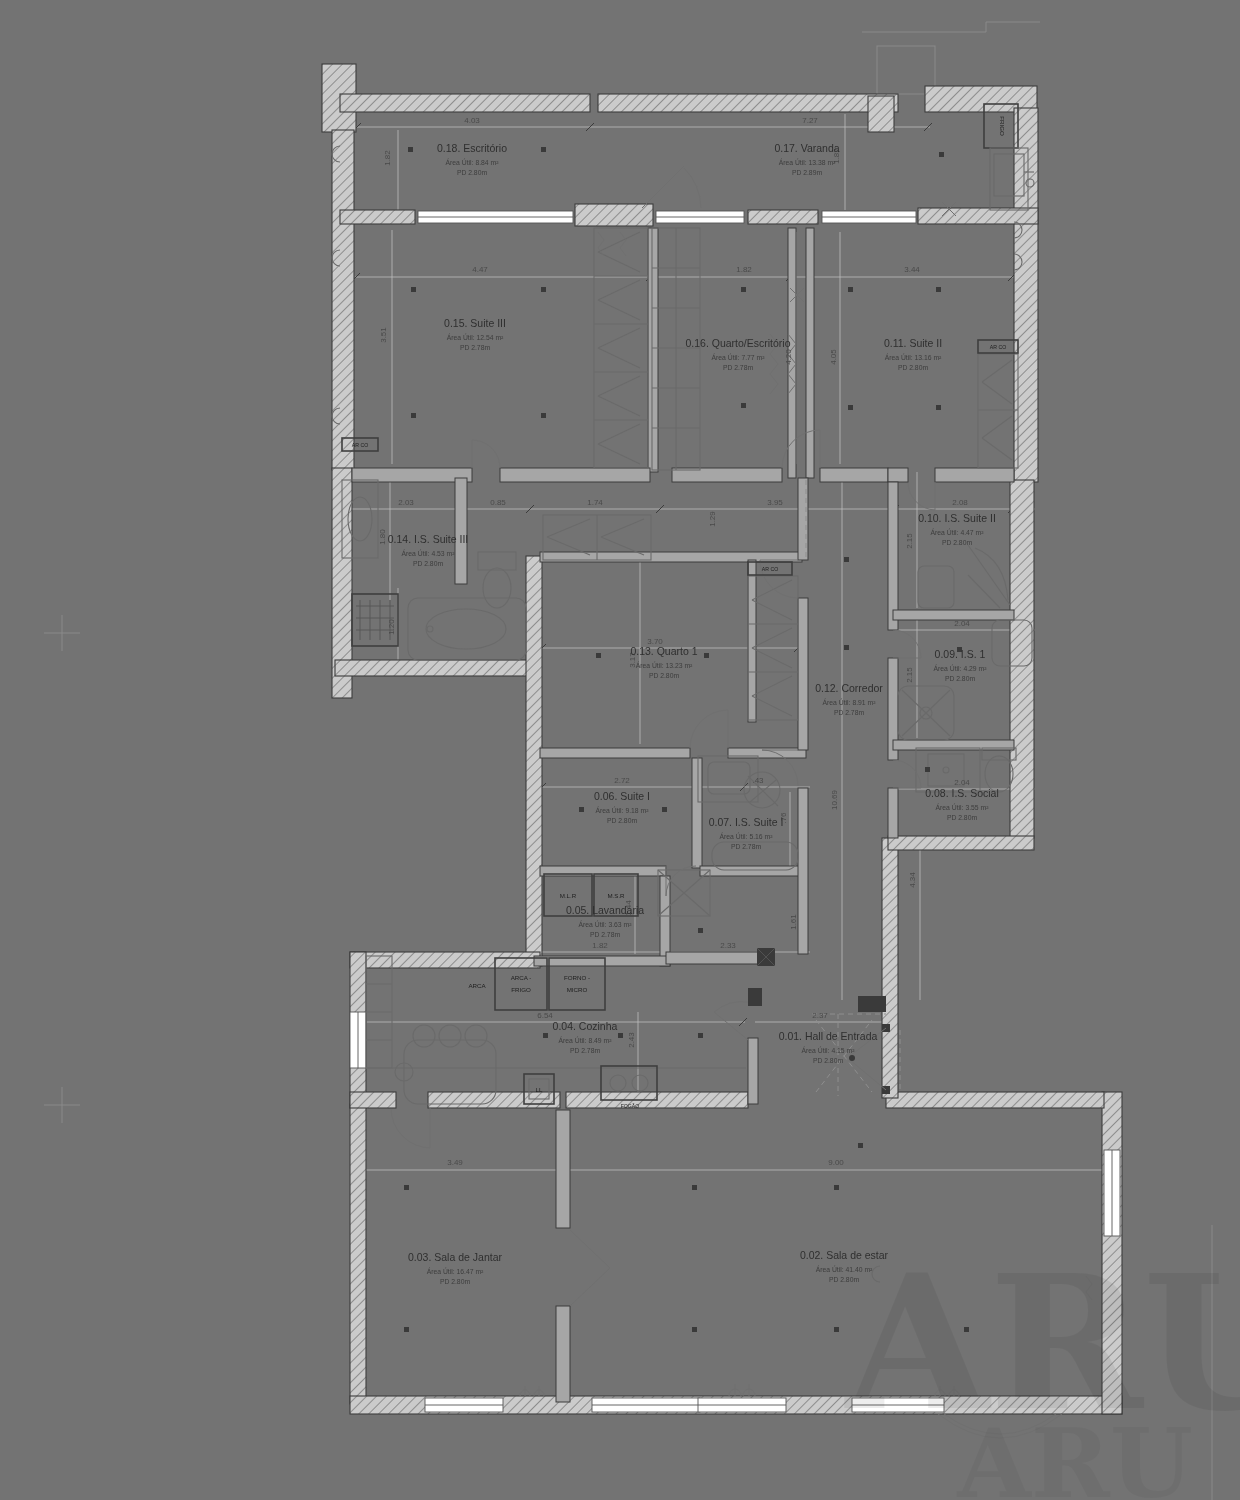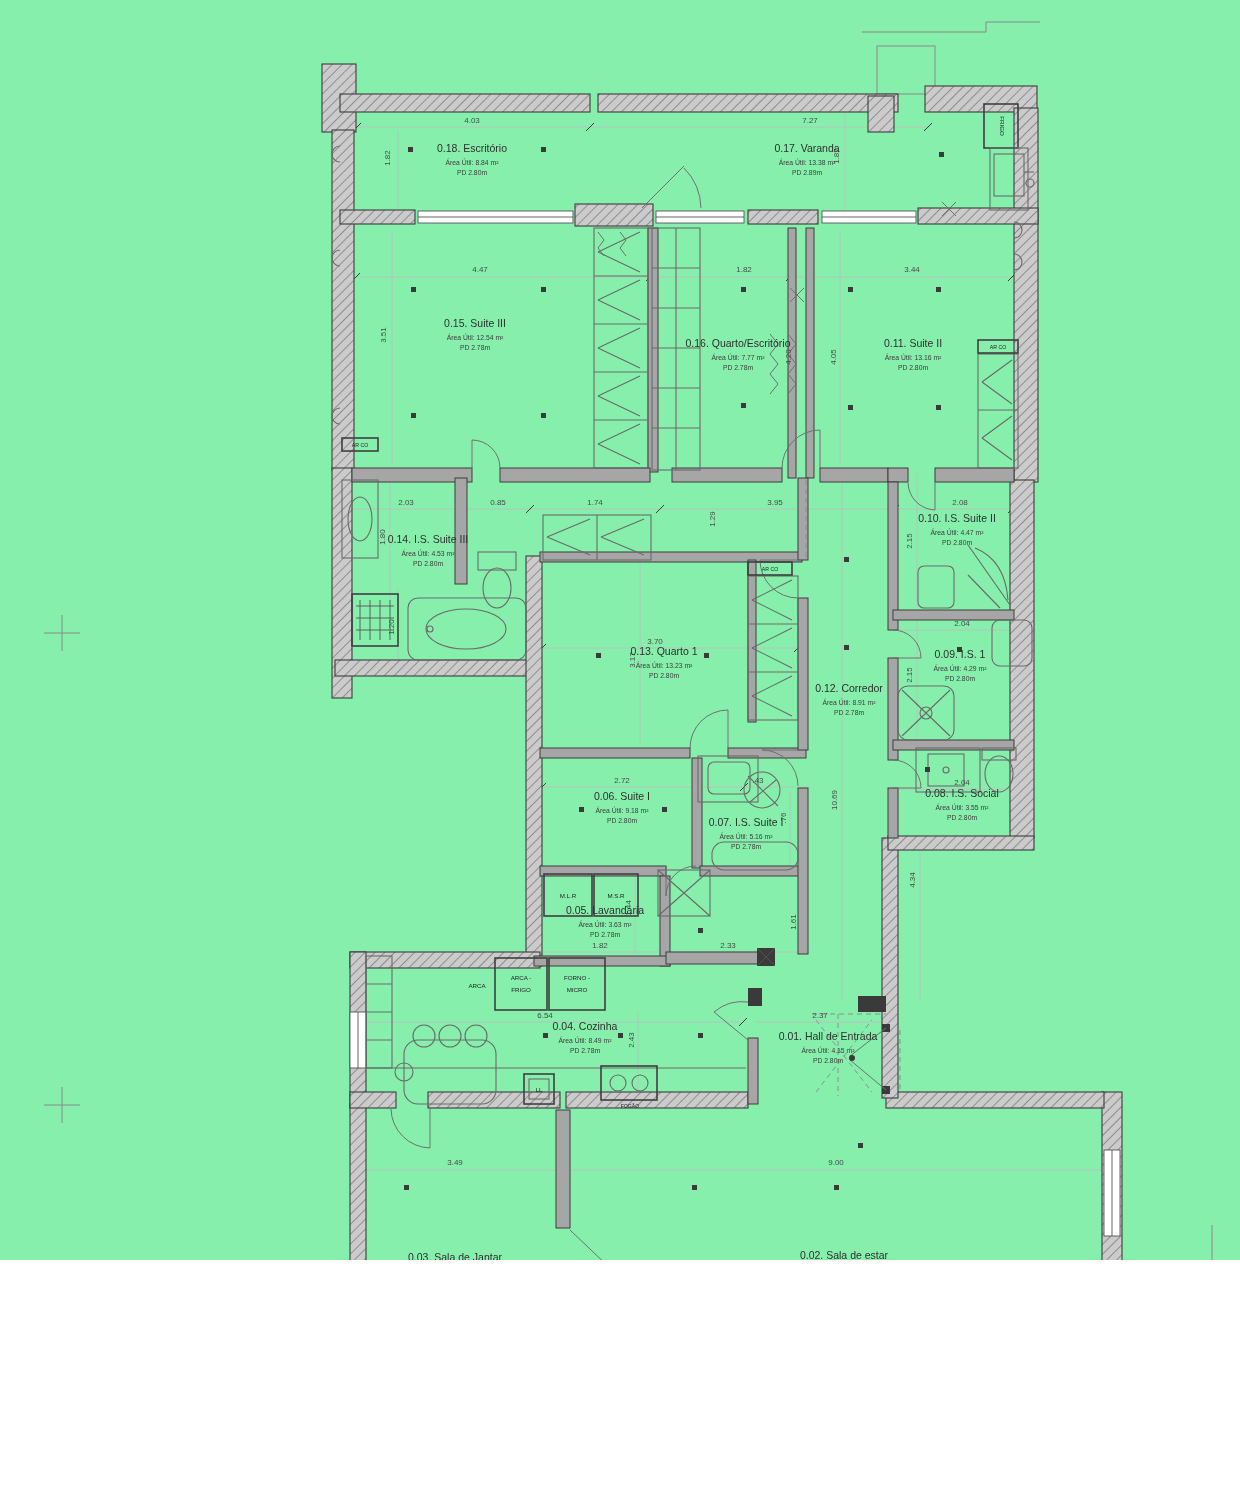--- a/index.html
+++ b/index.html
@@ -1,16 +1,16 @@
 <!DOCTYPE html>
 <html><head>
 <meta charset="utf-8">
 <style>
   html,body{margin:0;padding:0;background:#fff}
-  .sheet{position:relative;width:1240px;height:1260px;background:#86efac;overflow:hidden}
+  .sheet{position:relative;width:1240px;height:1500px;background:#737373;overflow:hidden}
   svg{display:block}
   text{fill:#2f2f2f;font-family:"Liberation Sans",sans-serif}
   .rname{font-size:10.5px;text-anchor:middle}
   .rsub{font-size:6.8px;text-anchor:middle;fill:#3d3d3d}
   .dim{font-size:8px;text-anchor:middle;fill:#4a4a4a}
   .app{font-size:6.2px;text-anchor:middle;fill:#1e1e1e}
   .appS{font-size:5.2px;text-anchor:middle;fill:#1e1e1e}
   .wall{fill:url(#hatch);stroke:#3c3c3c;stroke-width:1.1}
   .part{fill:#a6a6a6;stroke:#3c3c3c;stroke-width:1}
   .furn{fill:none;stroke:#6a6a6a;stroke-width:1.1}

